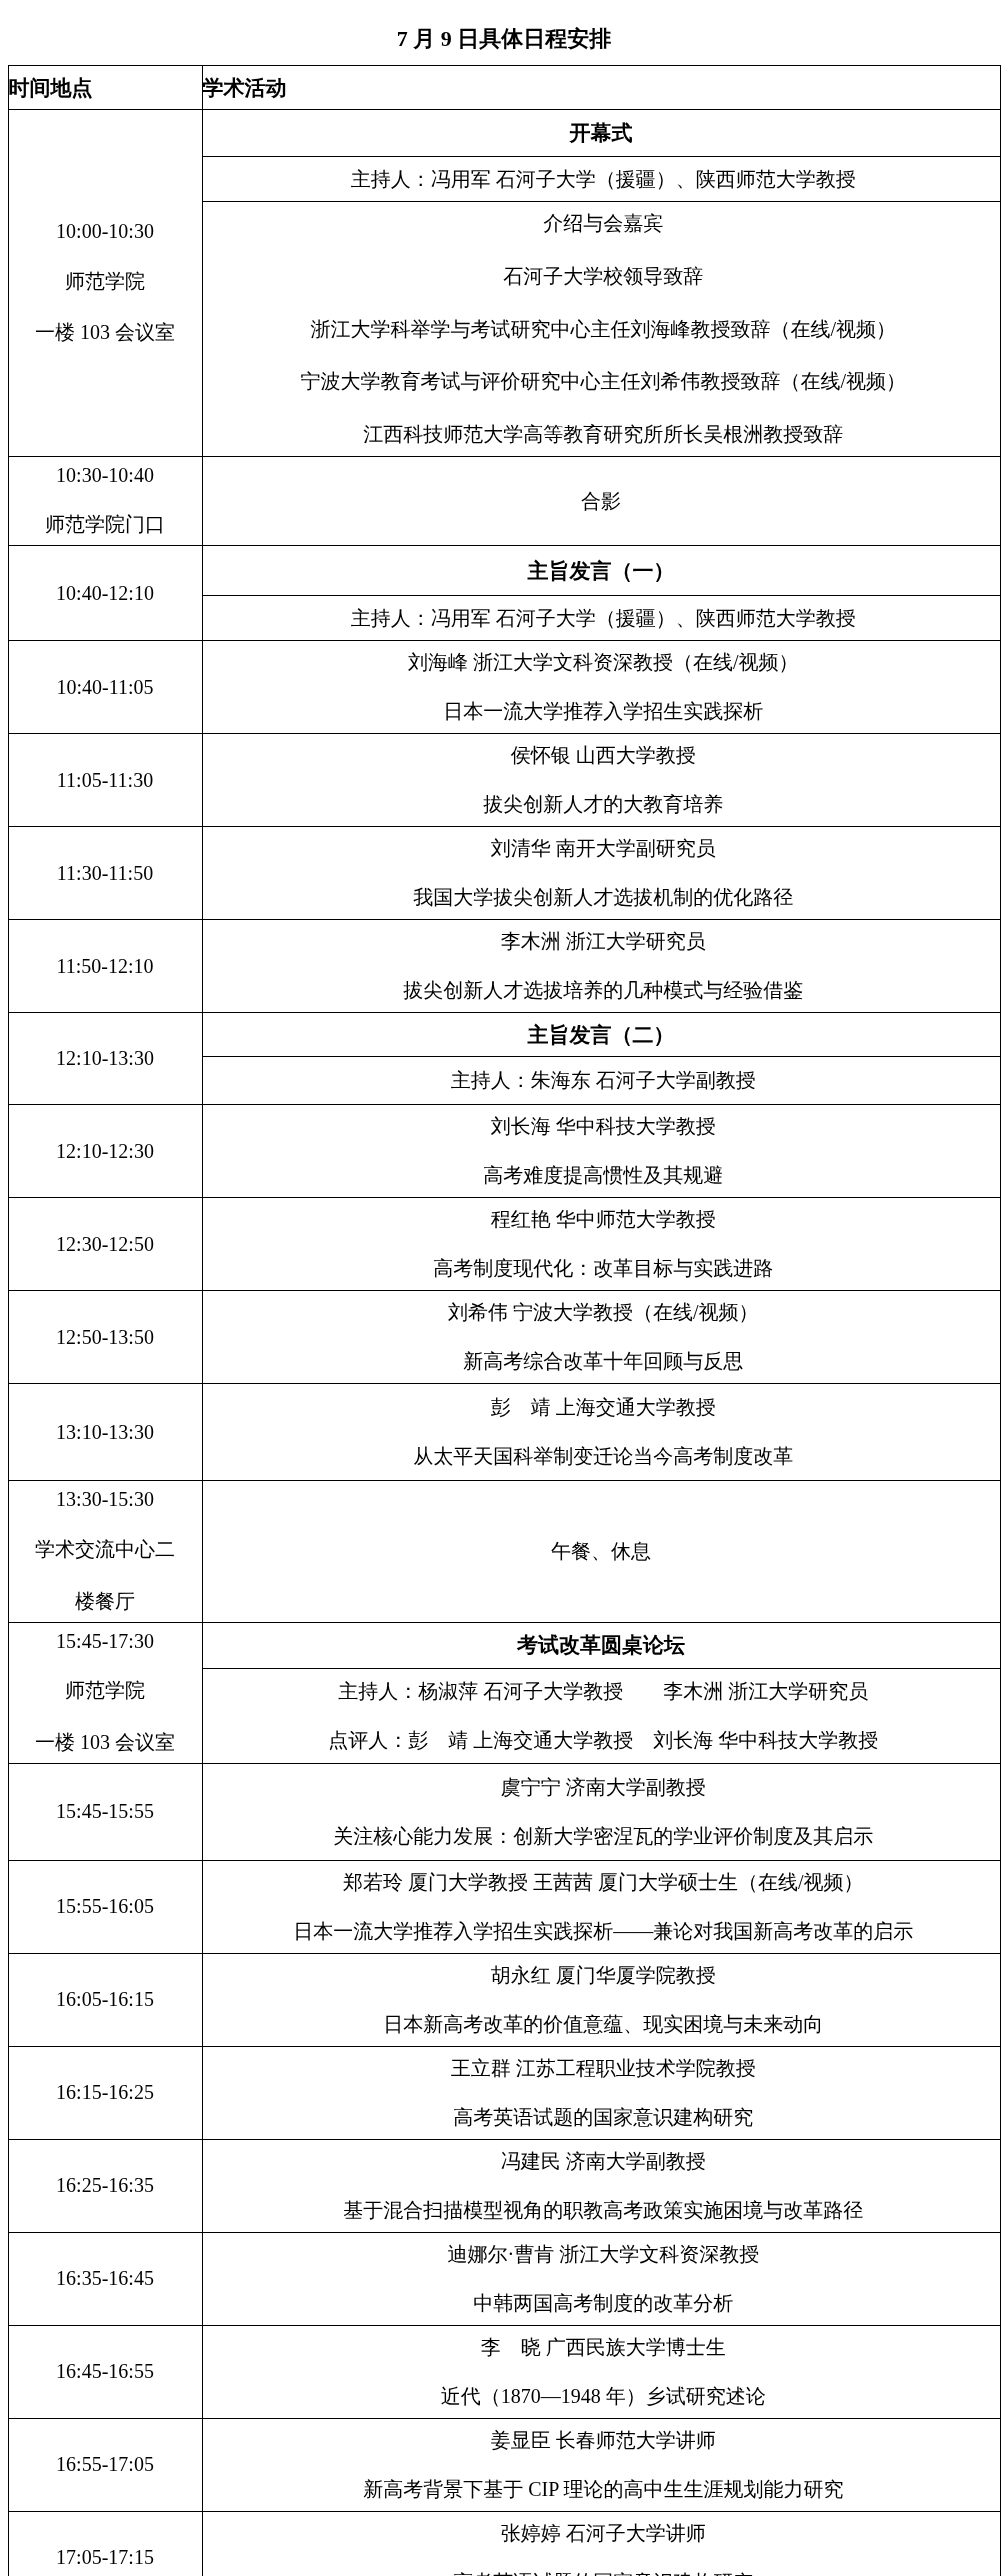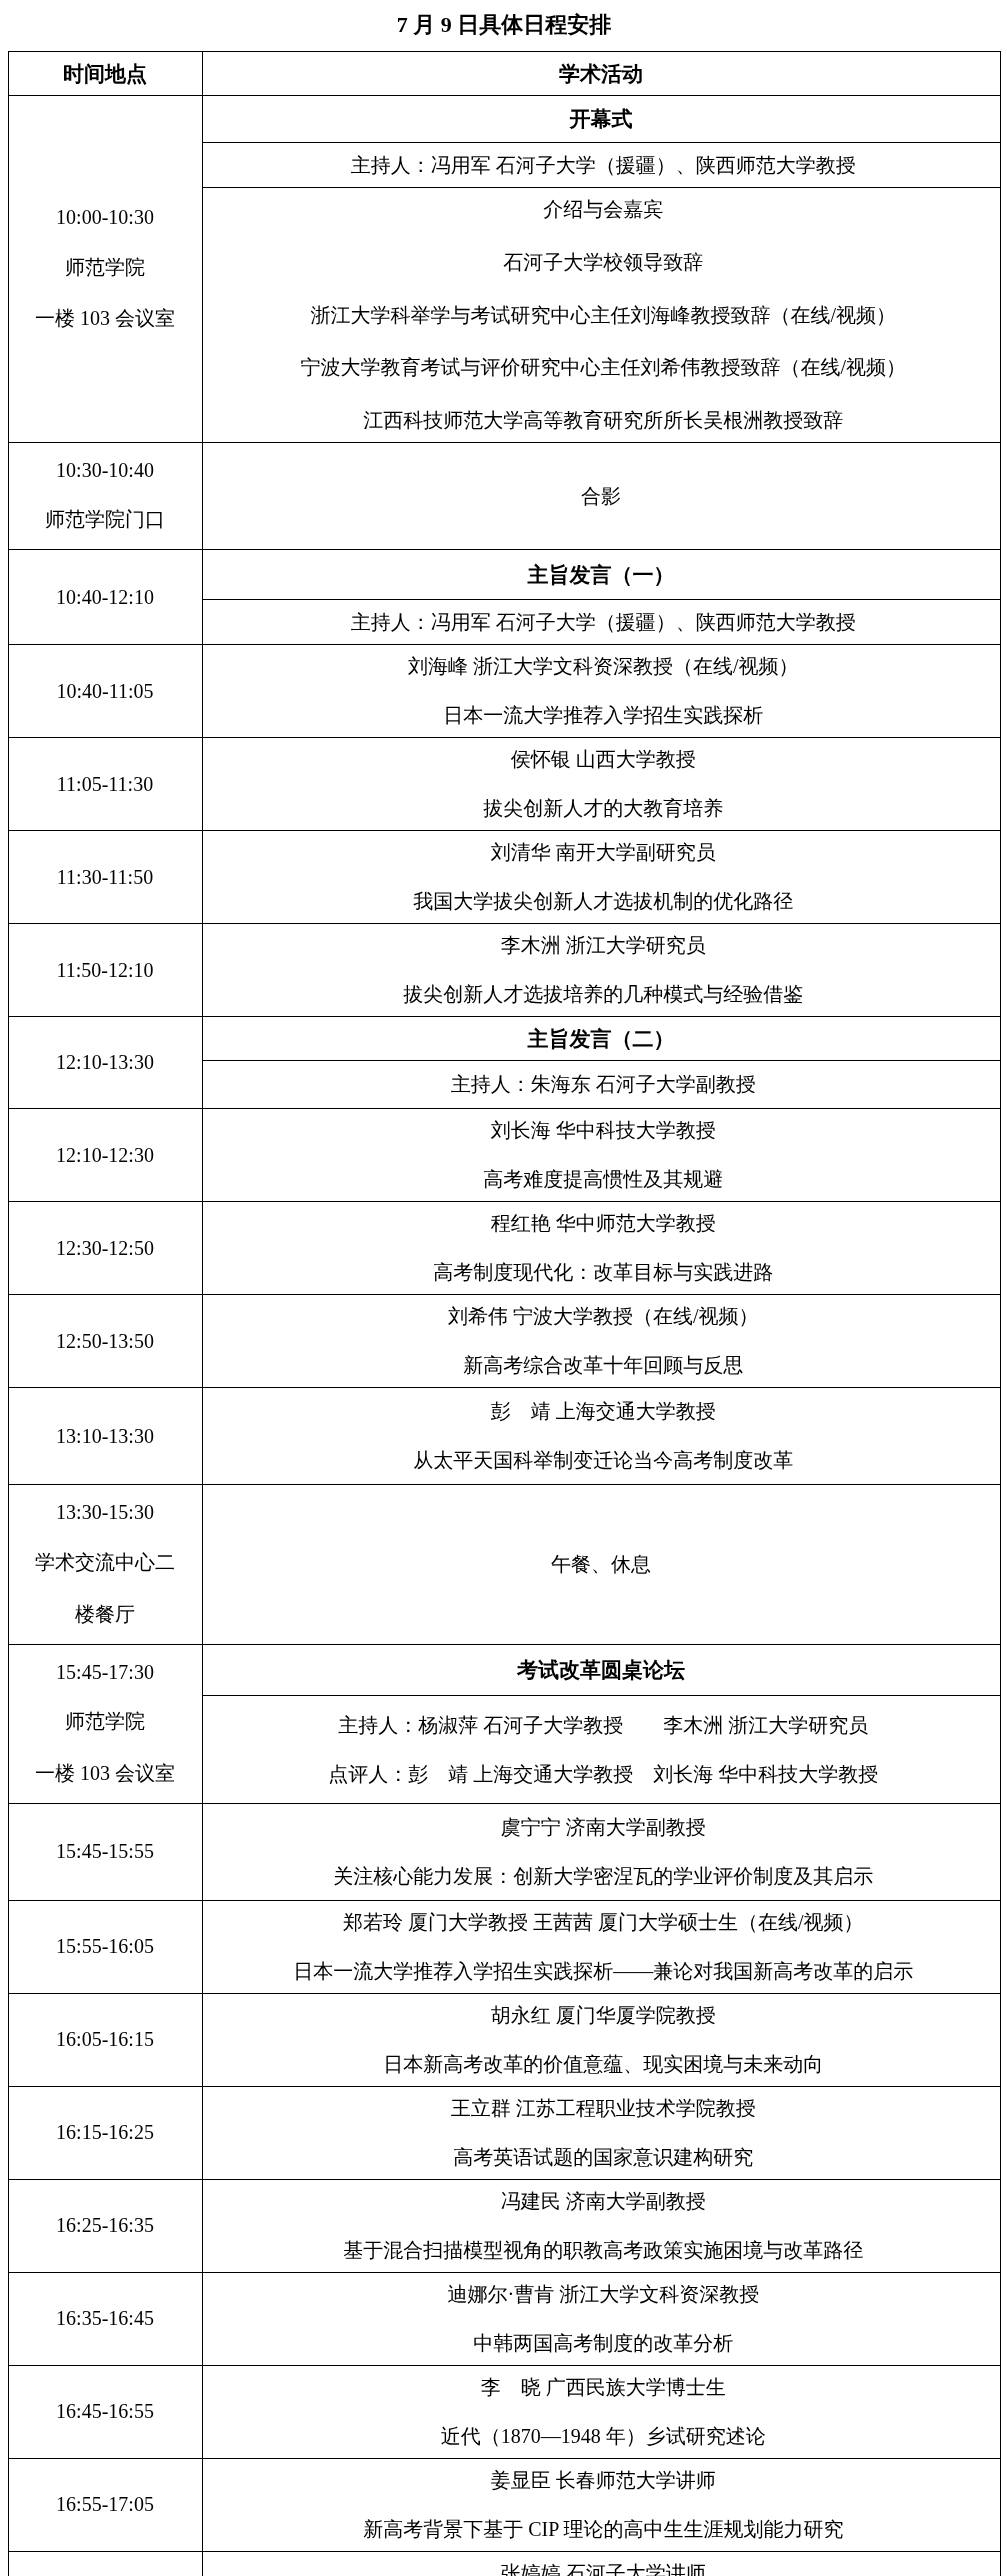--- a/index.html
+++ b/index.html
@@ -9,21 +9,21 @@
     color: #000000;
   }
   body {
     width: 1008px;
     height: 2576px;
     overflow: hidden;
     font-family: "Liberation Serif", "DejaVu Serif", serif;
     font-size: 20px;
   }
   .page-title {
-    margin-top: 10px;
+    margin-top: 24px;
     margin-bottom: 11.4px;
     text-align: center;
     font-size: 22px;
     font-weight: bold;
     line-height: 30px;
   }
   table.sched {
     border-collapse: collapse;
     table-layout: fixed;
     width: 993px;
@@ -35,26 +35,26 @@
 
   td { vertical-align: middle; padding: 0; }
 
   tr.sec > td { border-top: 1.9px solid #000000; }
   tr.sub > td { border-top: 0.9px solid #000000; }
 
   td.time {
     border-right: 1.9px solid #000000;
     text-align: center;
   }
-  td.time p { margin: 16px; }
+  td.time p { margin: 7px; }
   td.time p + p { margin-top: 24.6px; }
 
   td.head-cell {
     font-weight: bold;
-    text-align: center;
+    text-align: left;
     font-size: 21px;
   }
   td.head-cell.time { border-right: 1.9px solid #000000; }
 
   td.session {
     text-align: center;
     font-weight: bold;
     font-size: 21px;
   }
   td.session.plain { font-weight: normal; font-size: 20px; }

